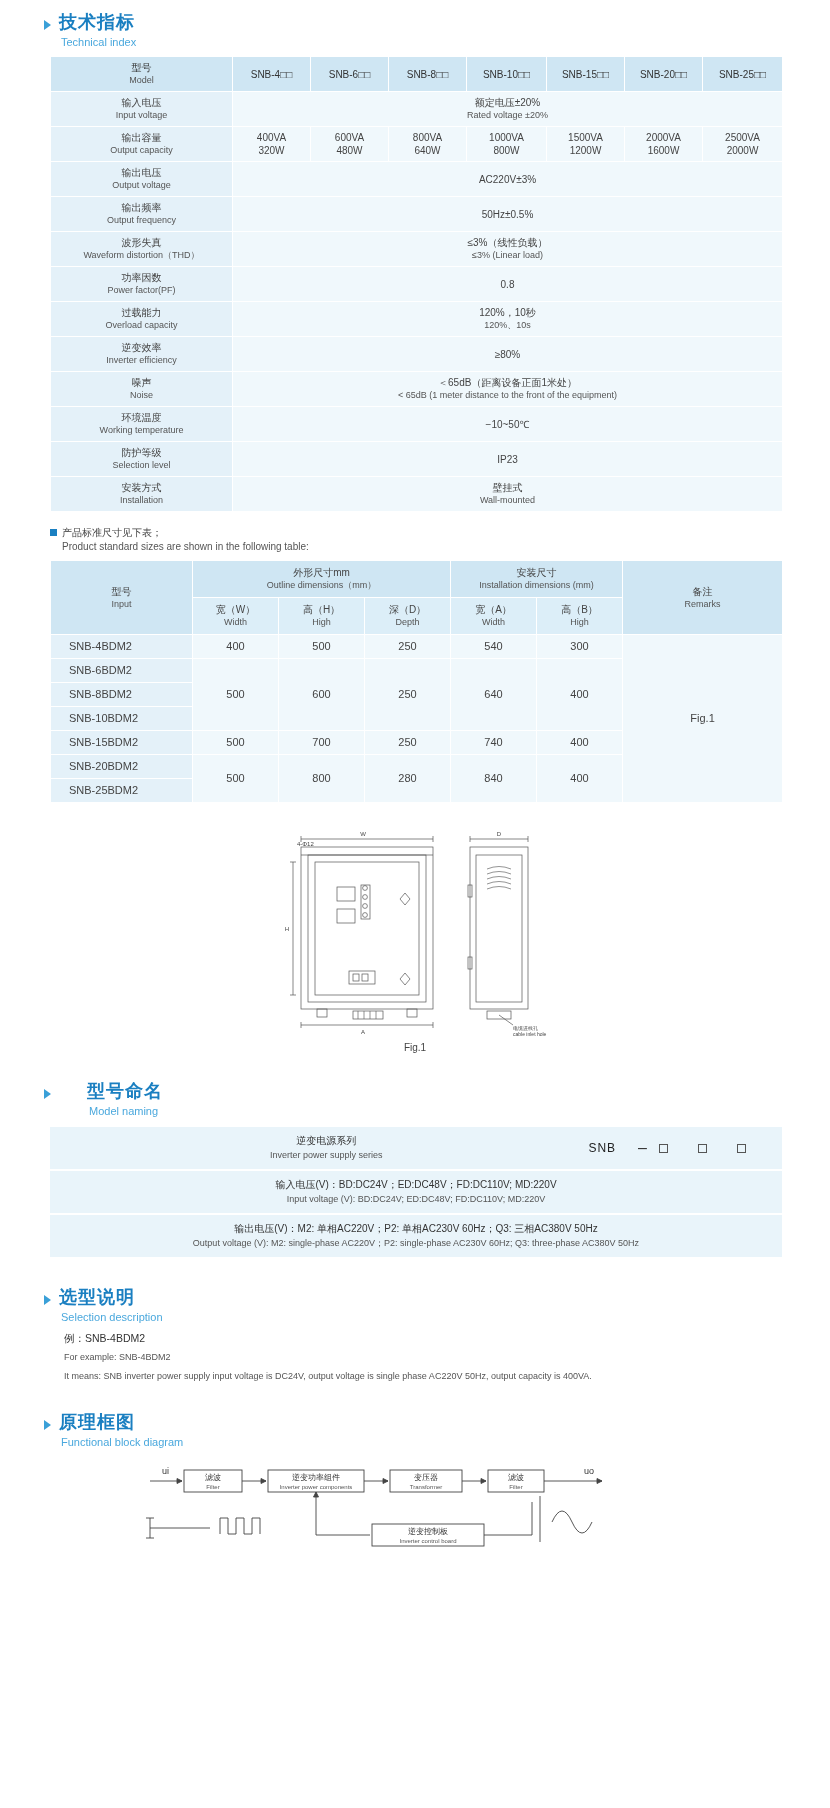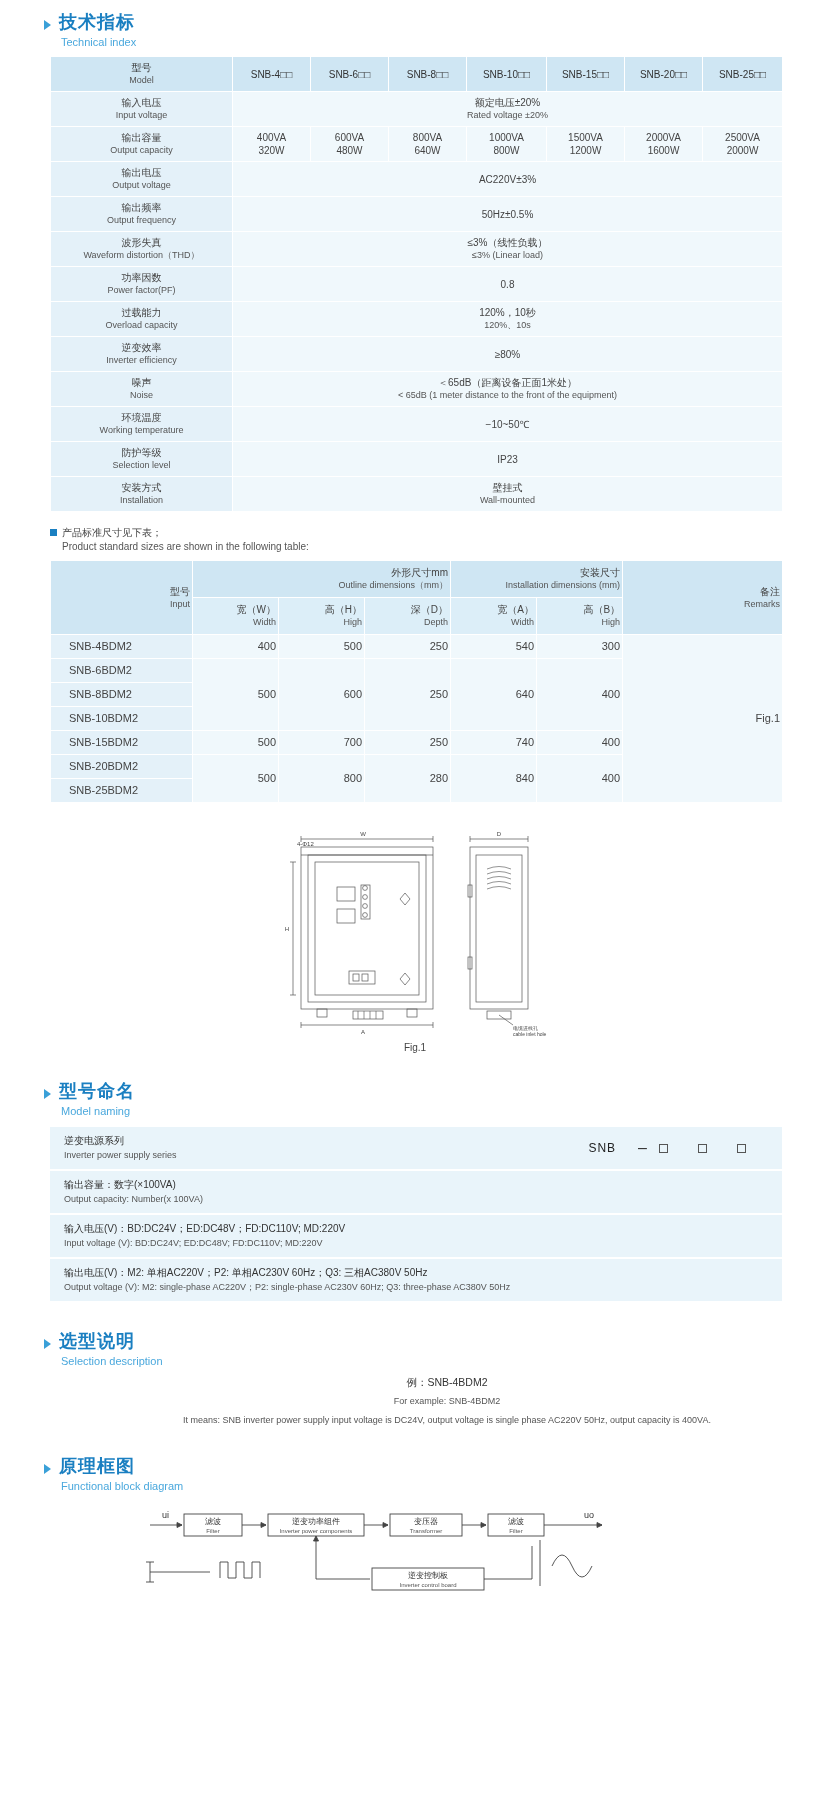--- a/index.html
+++ b/index.html
@@ -95,21 +95,21 @@
   .note .en-line { margin-left: 12px; display: block; color: #555; }
 
   
   .size-table {
     width: 732px;
     margin: 6px 0 0 50px;
     table-layout: fixed;
   }
   .size-table td, .size-table th {
     border: 1px solid #ffffff;
-    text-align: right;
+    text-align: center;
     vertical-align: middle;
     padding: 5px 2px;
     line-height: 13px;
   }
   .size-table .hdr { background: #cfe6f3; font-weight: normal; }
   .size-table .sub { background: #dceef8; font-weight: normal; }
   .size-table .typ { background: #e4f1f9; text-align: left; padding-left: 18px; font-size: 11px; }
   .size-table .cell { background: #f0f8fc; font-size: 11px; }
 
   
@@ -123,20 +123,21 @@
     text-align: center;
     font-size: 10px;
     color: #444;
     margin-top: 2px;
   }
 
   
   .naming {
     width: 732px;
     margin: 8px 0 0 50px;
+    text-align: center;
   }
   .naming-row {
     background: #e9f4fa;
     border-bottom: 2px solid #ffffff;
     padding: 7px 14px;
     display: flex;
     align-items: center;
     min-height: 36px;
   }
   .naming-row .txt { font-size: 10px; line-height: 14px; color: #333; flex: 1; }
@@ -154,21 +155,20 @@
     margin: 0 22px 0 0;
   }
   .code-dash { margin-right: 4px; color:#333; }
 
   
   .sel-body {
     margin: 4px 0 0 64px;
     font-size: 10px;
     line-height: 19px;
     color: #333;
-    text-align: center;
   }
   .sel-body .en { color: #555; }
   .sel-body .big { font-size: 10.5px; }
 
   
   .diagram-wrap {
     width: 784px;
     display: flex;
     justify-content: center;
     margin-top: 6px;
@@ -540,21 +540,21 @@
         <text x="22" y="106" text-anchor="middle">H</text>
         <text x="98" y="209" text-anchor="middle">A</text>
         <text x="32" y="21">4-Φ12</text>
         <text x="248" y="205" font-size="5">电缆进线孔</text>
         <text x="248" y="211" font-size="5">cable inlet hole</text>
       </g>
     </svg>
   </div>
   <div class="fig-caption">Fig.1</div>
 
-  <div class="section-head" style="margin-top:26px;">
+  <div class="section-head" style="margin-top:26px;gap:28px;">
     <div class="tri"></div>
     <div class="head-texts">
       <span class="head-cn">型号命名</span>
       <span class="head-en">Model naming</span>
     </div>
   </div>
 
   <div class="naming">
     <div class="naming-row">
       <div class="txt">
@@ -564,26 +564,20 @@
       <div class="naming-codes">
         <span class="code-snb">SNB</span>
         <span class="code-dash">–</span>
         <span class="code-box"></span>
         <span class="code-box"></span>
         <span class="code-box"></span>
       </div>
     </div>
     <div class="naming-row">
       <div class="txt">
-        <span class="cn">输出容量：数字(×100VA)</span>
-        <span class="en">Output capacity: Number(x 100VA)</span>
-      </div>
-    </div>
-    <div class="naming-row">
-      <div class="txt">
         <span class="cn">输入电压(V)：BD:DC24V；ED:DC48V；FD:DC110V; MD:220V</span>
         <span class="en">Input voltage (V): BD:DC24V;  ED:DC48V;  FD:DC110V; MD:220V</span>
       </div>
     </div>
     <div class="naming-row">
       <div class="txt">
         <span class="cn">输出电压(V)：M2: 单相AC220V；P2: 单相AC230V 60Hz；Q3: 三相AC380V 50Hz</span>
         <span class="en">Output voltage (V):  M2: single-phase AC220V；P2: single-phase AC230V 60Hz;  Q3: three-phase AC380V 50Hz</span>
       </div>
     </div>

